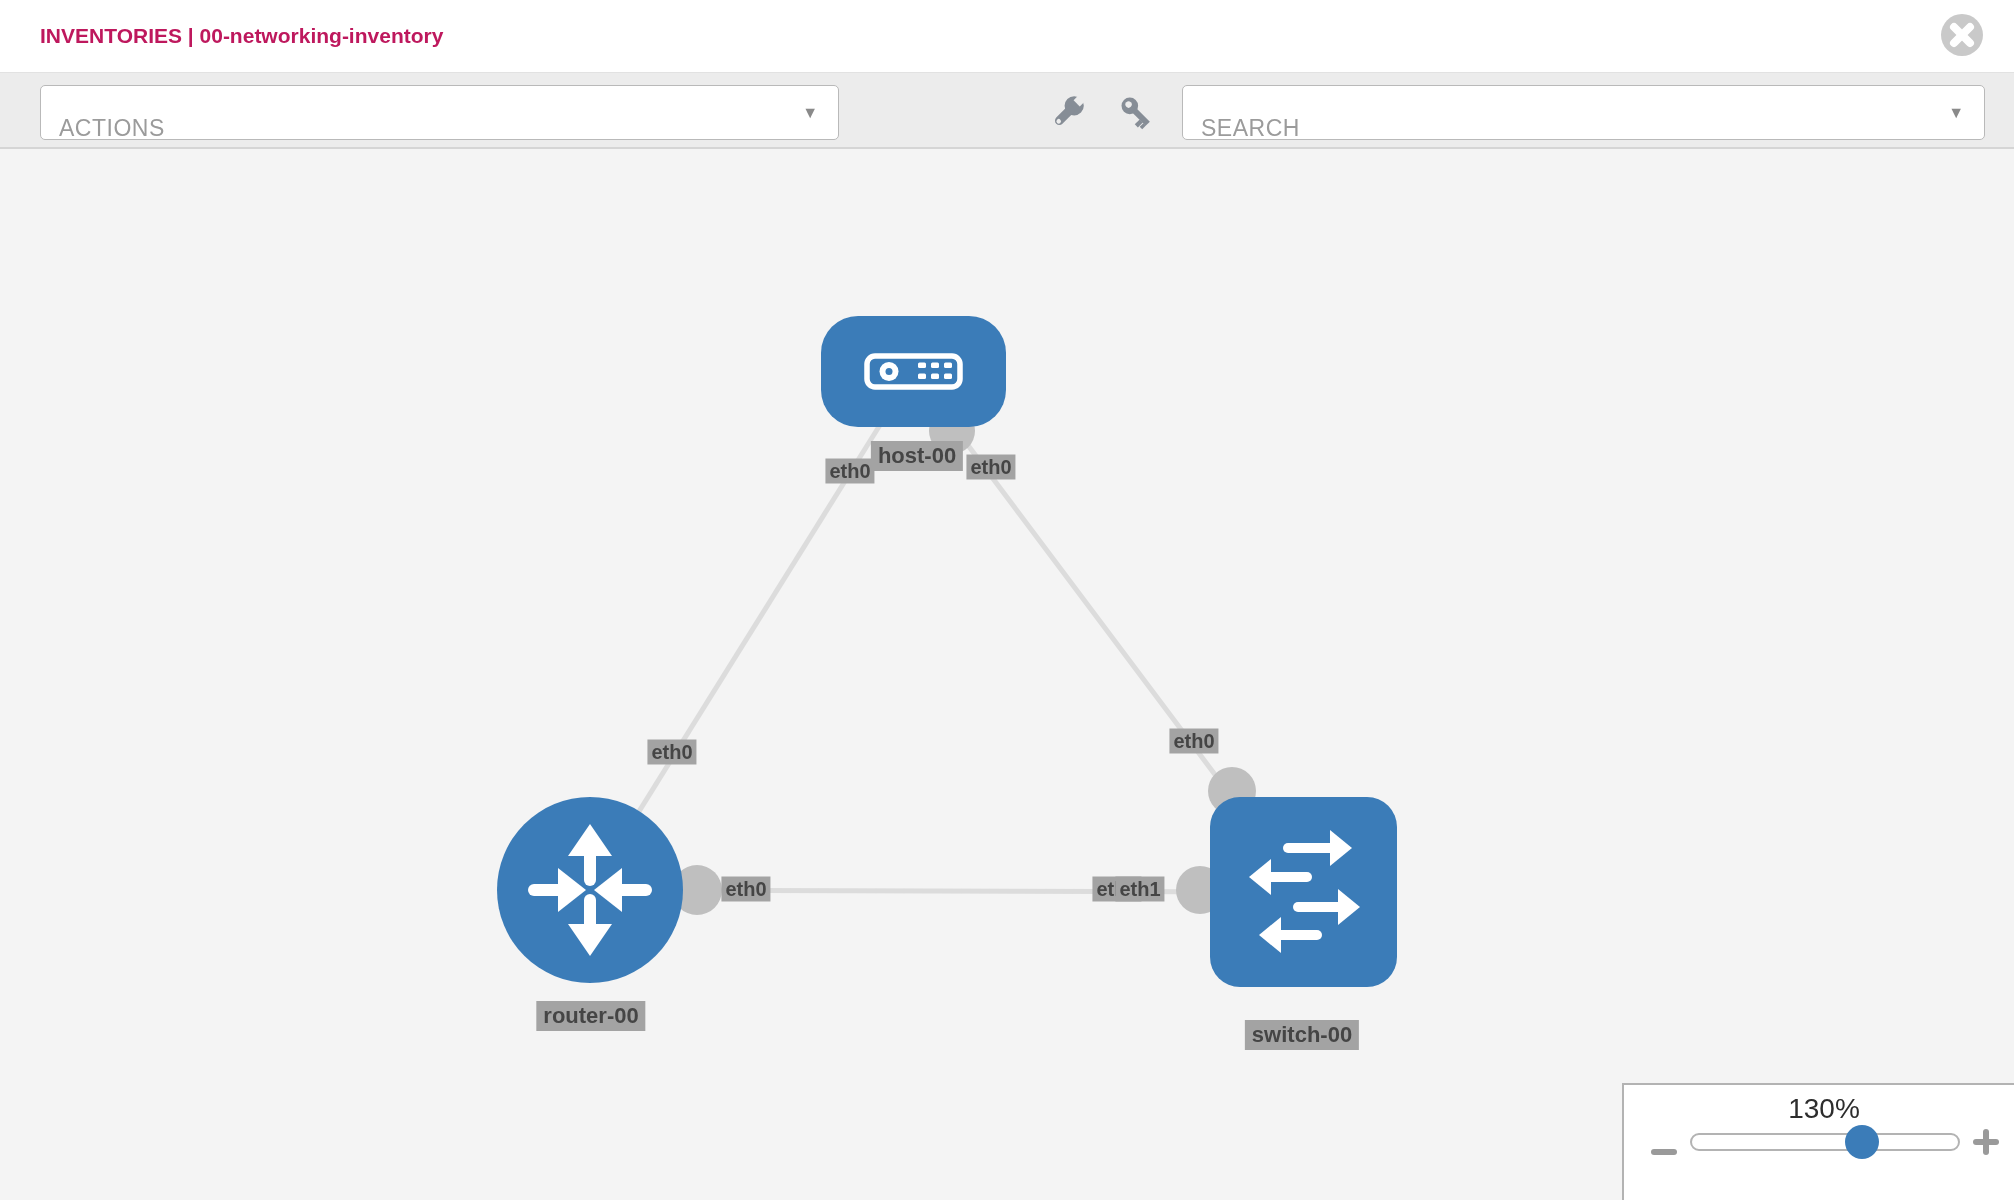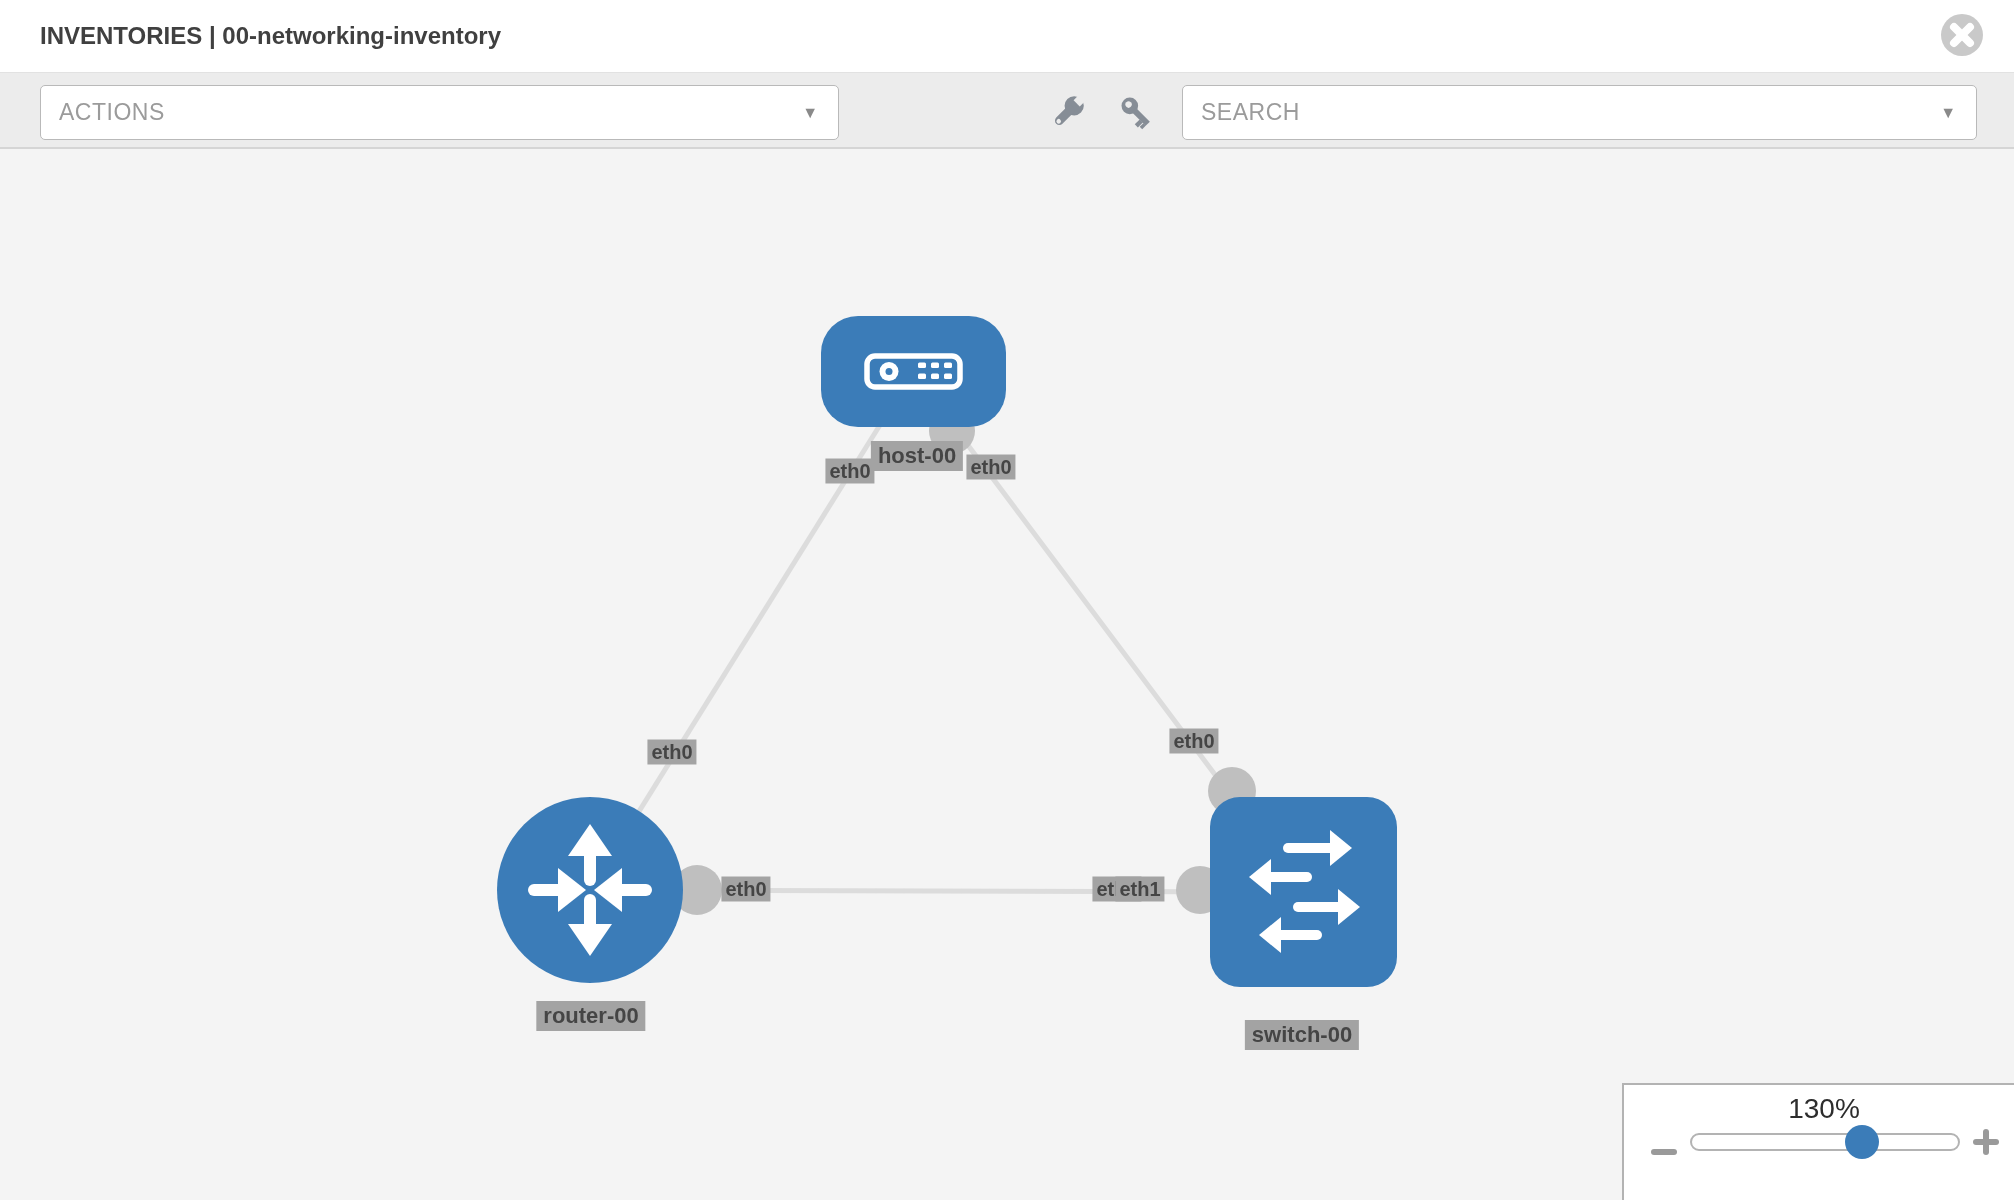--- a/index.html
+++ b/index.html
@@ -2,31 +2,31 @@
 <html><head>
 <meta charset="utf-8">
 <style>
   html,body{margin:0;padding:0;background:#ffffff;}
   #app{
     position:relative;width:2014px;height:1200px;overflow:hidden;
     font-family:"Liberation Sans",sans-serif;background:#ffffff;
   }
   
   #header{position:absolute;left:0;top:0;width:2014px;height:72px;background:#ffffff;border-bottom:1px solid #e2e2e2;}
-  #page-title{position:absolute;left:40px;top:0;height:72px;line-height:72px;font-size:24px;font-weight:bold;color:#404040;white-space:nowrap;}
+  #page-title{position:absolute;left:40px;top:0;height:72px;line-height:72px;font-size:21px;font-weight:bold;color:#be185d;white-space:nowrap;}
   #close-btn{position:absolute;left:1941px;top:14px;width:42px;height:42px;border-radius:50%;background:#c9c9c9;cursor:pointer;}
   
   #toolbar{position:absolute;left:0;top:73px;width:2014px;height:74px;background:#ececec;border-bottom:2px solid #d5d5d5;}
   .select-box{
     position:absolute;top:12px;height:53px;background:#ffffff;border:1px solid #b9b9b9;border-radius:5px;
     cursor:pointer;
   }
   #actions-select{left:40px;width:797px;}
-  #search-select{left:1182px;width:793px;}
-  .select-label{position:absolute;left:18px;top:0;height:44px;line-height:53px;font-size:23px;color:#9b9b9b;letter-spacing:.5px;}
+  #search-select{left:1182px;width:793px;padding-left:8px;}
+  .select-label{position:absolute;left:18px;top:16px;height:44px;line-height:53px;font-size:23px;color:#9b9b9b;letter-spacing:.5px;}
   .select-caret{position:absolute;right:20px;top:0;height:53px;line-height:53px;font-size:16px;color:#8a8a8a;}
   .tool-icon{position:absolute;top:18px;width:42px;height:42px;cursor:pointer;}
   #wrench-icon{left:1047px;}
   #key-icon{left:1115px;}
   
   #canvas{position:absolute;left:0;top:149px;width:2014px;height:1051px;background:#f4f4f4;}
   #topology{position:absolute;left:0;top:0;}
   #labels{position:absolute;left:0;top:0;width:2014px;height:1200px;pointer-events:none;}
   .clabel{position:absolute;transform:translate(-50%,-50%);background:#a3a3a3;color:#454545;white-space:nowrap;font-weight:bold;}
   .clabel.iface{font-size:20px;padding:1px 4px;}

